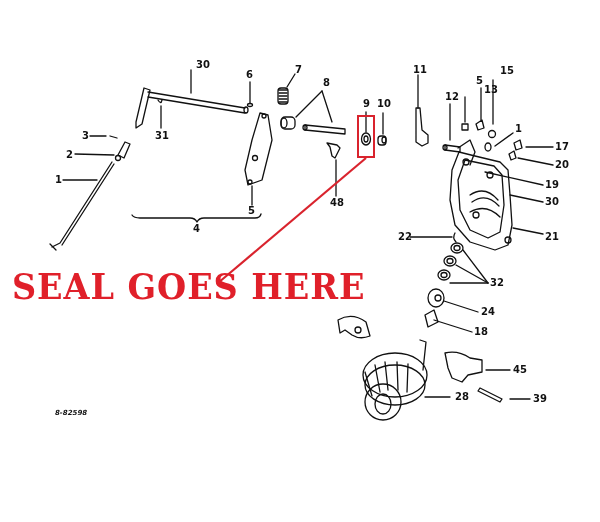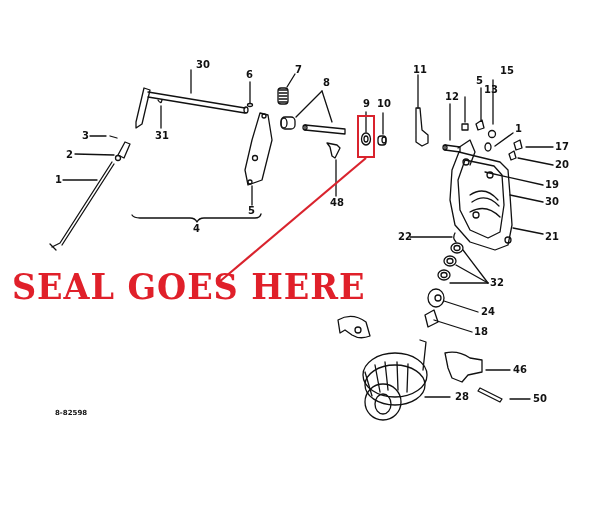--- a/index.html
+++ b/index.html
@@ -1,20 +1,20 @@
 <!DOCTYPE html>
 <html><head>
 <meta charset="utf-8">
 <style>
   html, body { margin: 0; padding: 0; background: #ffffff; }
   body { width: 600px; height: 522px; position: relative; overflow: hidden; font-family: "DejaVu Sans", sans-serif; }
   .canvas { position: absolute; left: 0; top: 0; width: 600px; height: 522px; }
   .callout { position: absolute; font-family: "DejaVu Sans", sans-serif; font-weight: bold; font-size: 10px; color: #111; line-height: 1; white-space: nowrap; }
   .seal-text { position: absolute; left: 12px; top: 268px; font-family: "DejaVu Serif", serif; font-weight: bold; font-size: 36px; letter-spacing: 1px; color: #e0202a; white-space: nowrap; line-height: 1; transform: scaleX(0.93); transform-origin: left top; }
-  .drawing-code { position: absolute; left: 55px; top: 409px; font-family: "DejaVu Sans", sans-serif; font-weight: bold; font-size: 7px; color: #111; }
+  .drawing-code { position: absolute; left: 55px; top: 409px; font-family: "DejaVu Sans", sans-serif; font-weight: bold; font-style: italic; font-size: 7px; color: #111; }
   .highlight-box { position: absolute; left: 357px; top: 115px; width: 18px; height: 43px; border: 2px solid #d9232d; box-sizing: border-box; }
 </style>
 </head>
 <body>
 
 <div class="canvas">
   <svg width="600" height="522" viewBox="0 0 600 522" style="position:absolute;left:0;top:0">
     <g fill="none" stroke="#111" stroke-width="1.3" stroke-linecap="round" stroke-linejoin="round">
 
       <g>
@@ -230,19 +230,19 @@
   <span class="callout" style="left:515px;top:124px">1</span>
   <span class="callout" style="left:555px;top:142px">17</span>
   <span class="callout" style="left:555px;top:160px">20</span>
   <span class="callout" style="left:545px;top:180px">19</span>
   <span class="callout" style="left:545px;top:197px">30</span>
   <span class="callout" style="left:545px;top:232px">21</span>
   <span class="callout" style="left:398px;top:232px">22</span>
   <span class="callout" style="left:490px;top:278px">32</span>
   <span class="callout" style="left:481px;top:307px">24</span>
   <span class="callout" style="left:474px;top:327px">18</span>
-  <span class="callout" style="left:513px;top:365px">46</span>
-  <span class="callout" style="left:533px;top:394px">50</span>
+  <span class="callout" style="left:513px;top:365px">45</span>
+  <span class="callout" style="left:533px;top:394px">39</span>
   <span class="callout" style="left:455px;top:392px">28</span>
   <span class="callout" style="left:330px;top:198px">48</span>
   <span class="callout" style="left:196px;top:60px">30</span>
   <span class="callout" style="left:155px;top:131px">31</span>
 </div>
 
 </body></html>

